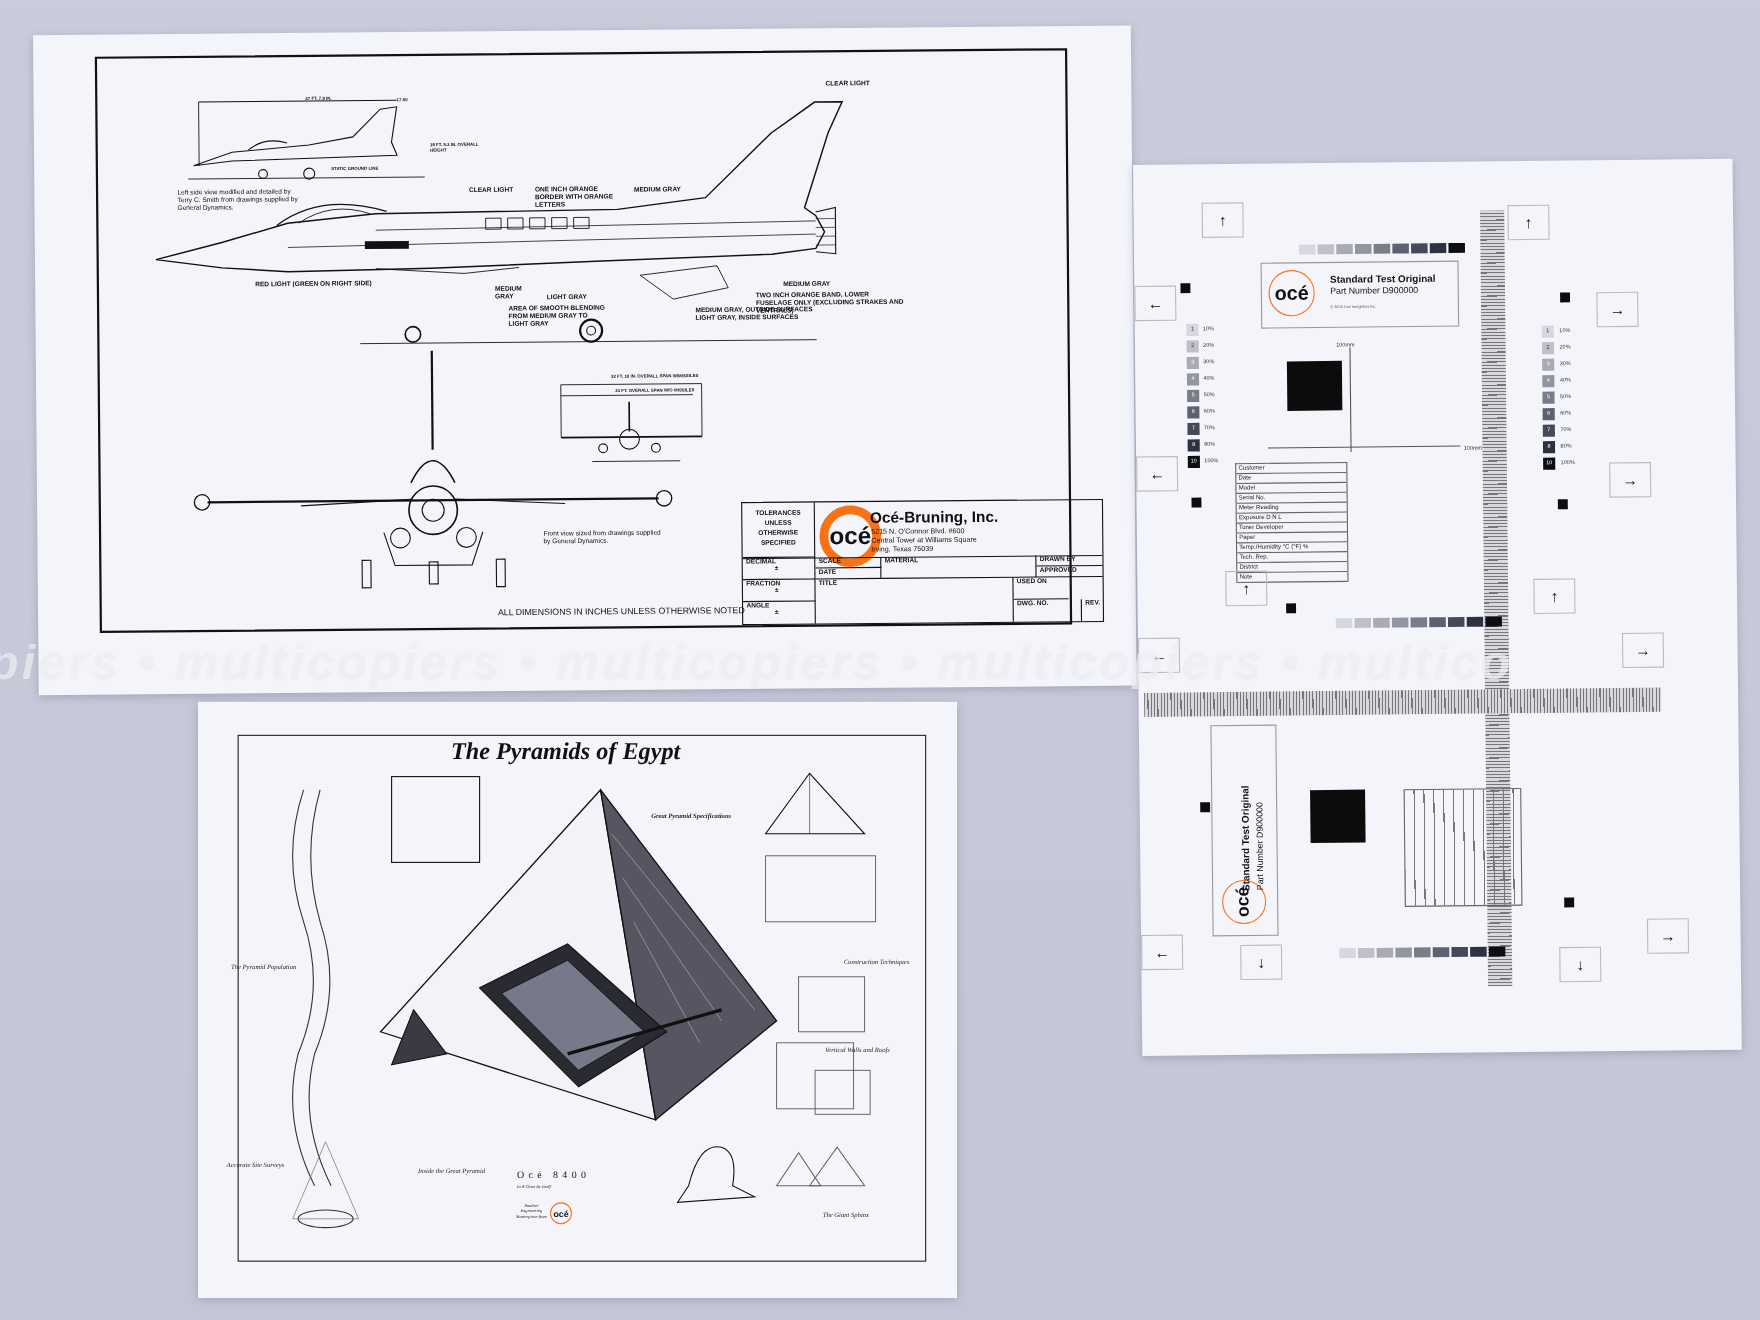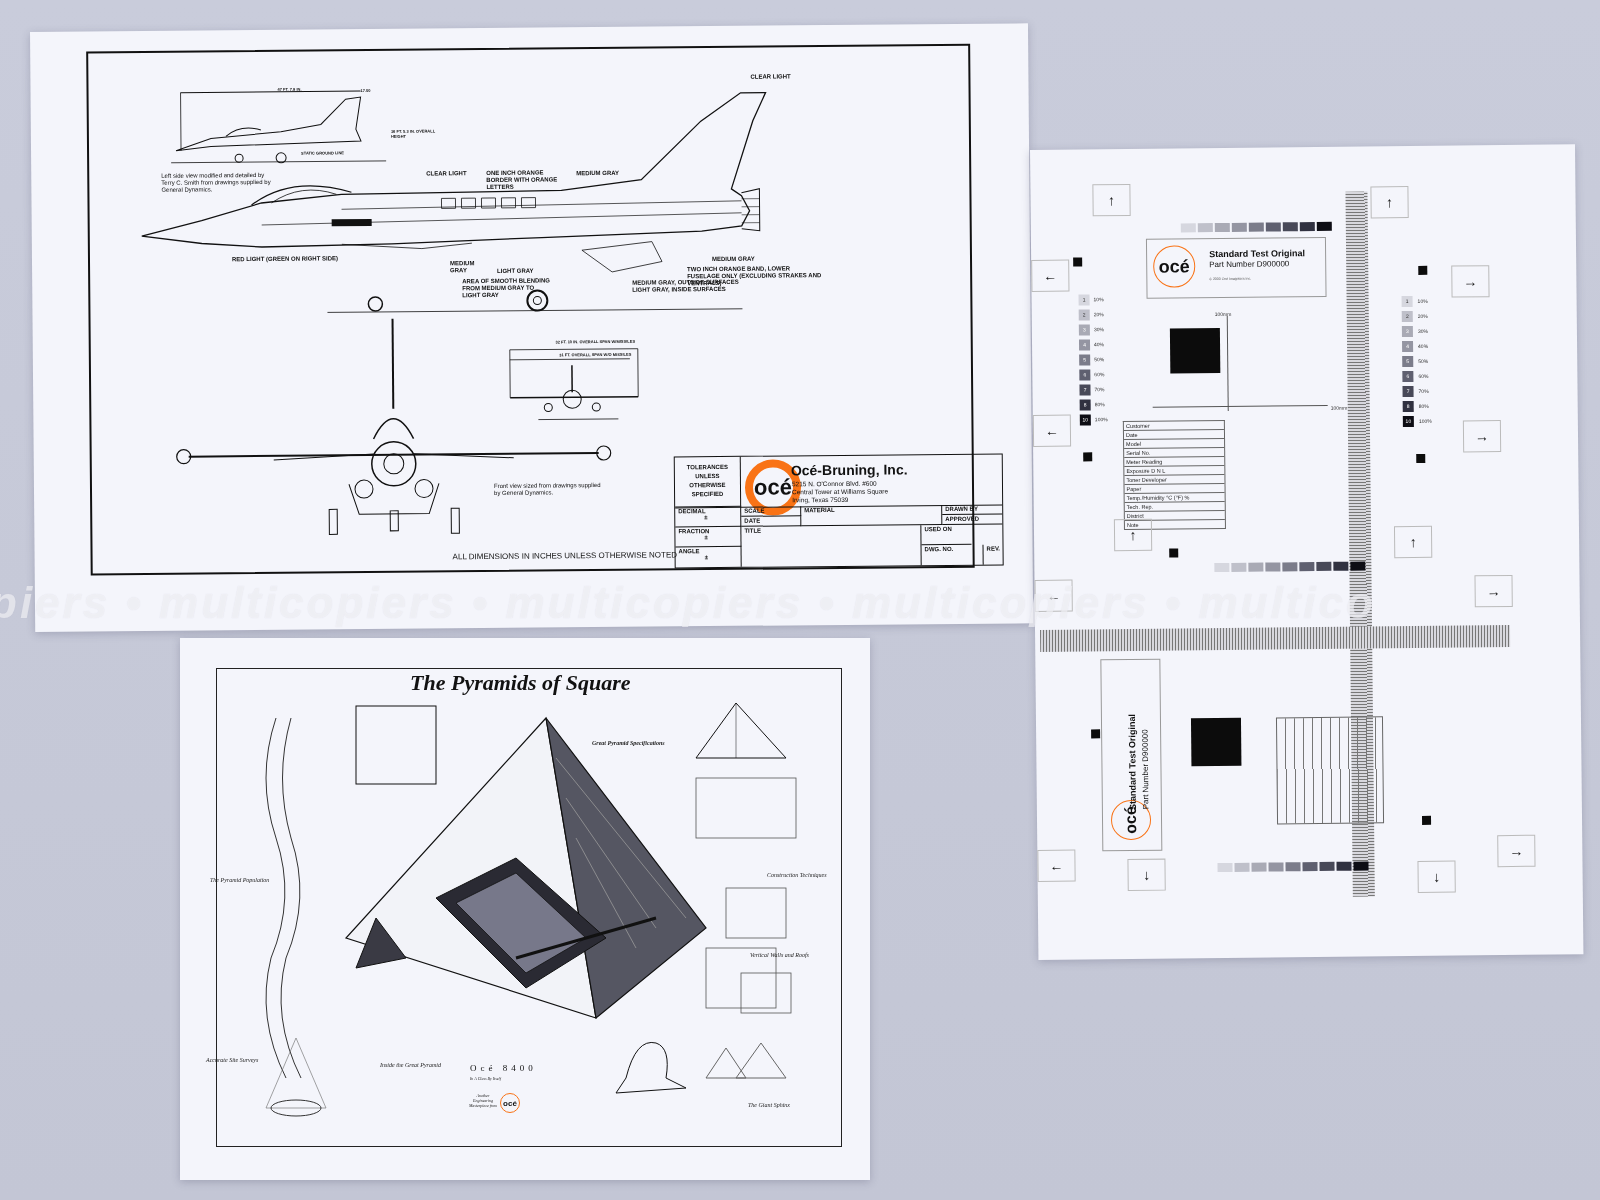--- a/index.html
+++ b/index.html
@@ -140,21 +140,21 @@
     <div class="tbcell" style="left:267px;top:60px;width:60px;height:10px;border-right:none;">APPROVED</div>
     <div class="tbcell" style="left:66px;top:70px;width:180px;height:40px;border-bottom:none;">TITLE</div>
     <div class="tbcell" style="left:246px;top:70px;width:81px;height:20px;border-right:none;width:50px;">USED ON</div>
     <div class="tbcell" style="left:246px;top:90px;width:62px;height:20px;border-bottom:none;">DWG. NO.</div>
     <div class="tbcell" style="left:308px;top:90px;width:19px;height:20px;border-right:none;border-bottom:none;">REV.</div>
   </div>
 </div>
 
 <div class="sheet" id="sheet-pyr">
   <div class="frame"></div>
-  <div style="position:absolute;left:230px;top:32px;font-family:'Liberation Serif',serif;font-style:italic;font-weight:bold;font-size:22px;">The Pyramids of Square</div>
+  <div style="position:absolute;left:230px;top:32px;font-family:'Liberation Serif',serif;font-style:italic;font-weight:bold;font-size:22px;">The Pyramids of Egypt</div>
   <svg style="left:36px;top:60px;" width="624" height="450">
 
     <path d="M60 20 Q40 80 60 140 Q80 200 55 260 Q40 320 70 380" fill="none" stroke="#333" stroke-width="1"></path>
     <path d="M75 20 Q58 80 75 140 Q95 200 70 260 Q55 320 85 380" fill="none" stroke="#333" stroke-width="1"></path>
 
     <polygon points="330,20 130,240 380,320" fill="#f2f3f8" stroke="#111" stroke-width="1.2"></polygon>
     <polygon points="330,20 380,320 490,230" fill="#555662" stroke="#111" stroke-width="1.2"></polygon>
     <path d="M340 60 L470 220 M350 100 L440 230 M360 140 L420 250" stroke="#999" stroke-width="0.8"></path>
 
     <polygon points="220,200 300,160 390,240 310,290" fill="#2a2a33" stroke="#111" stroke-width="1"></polygon>

